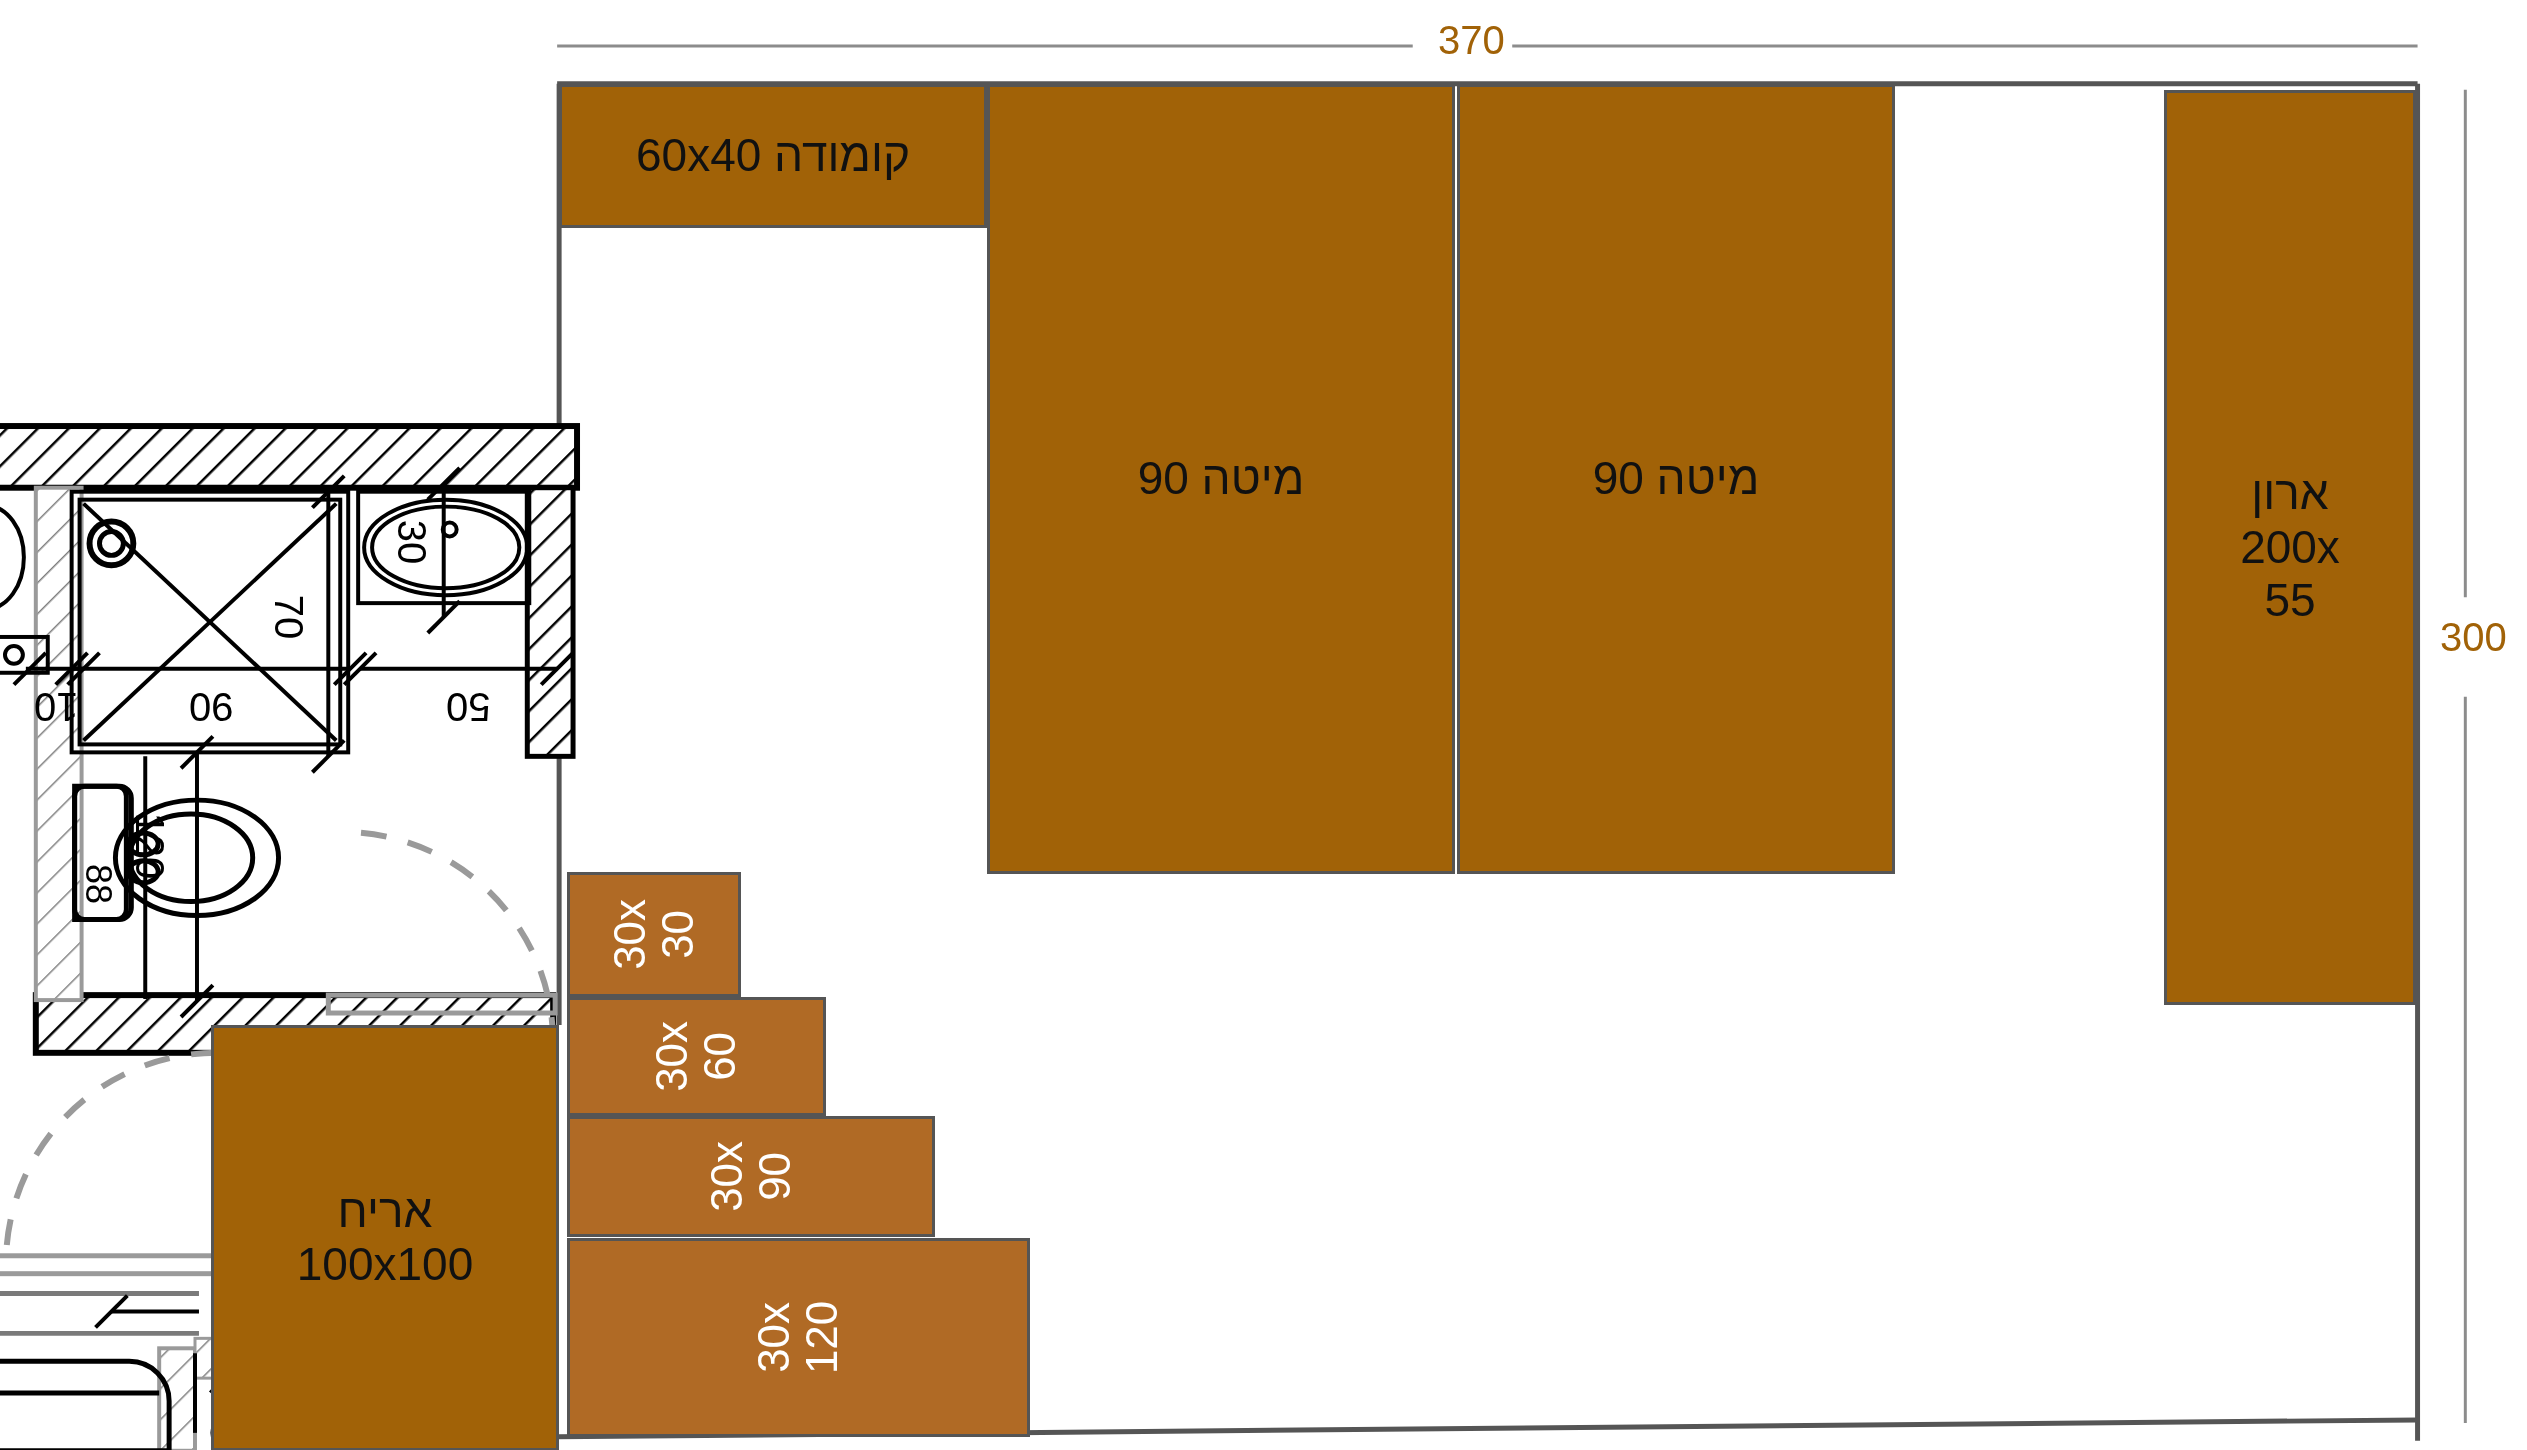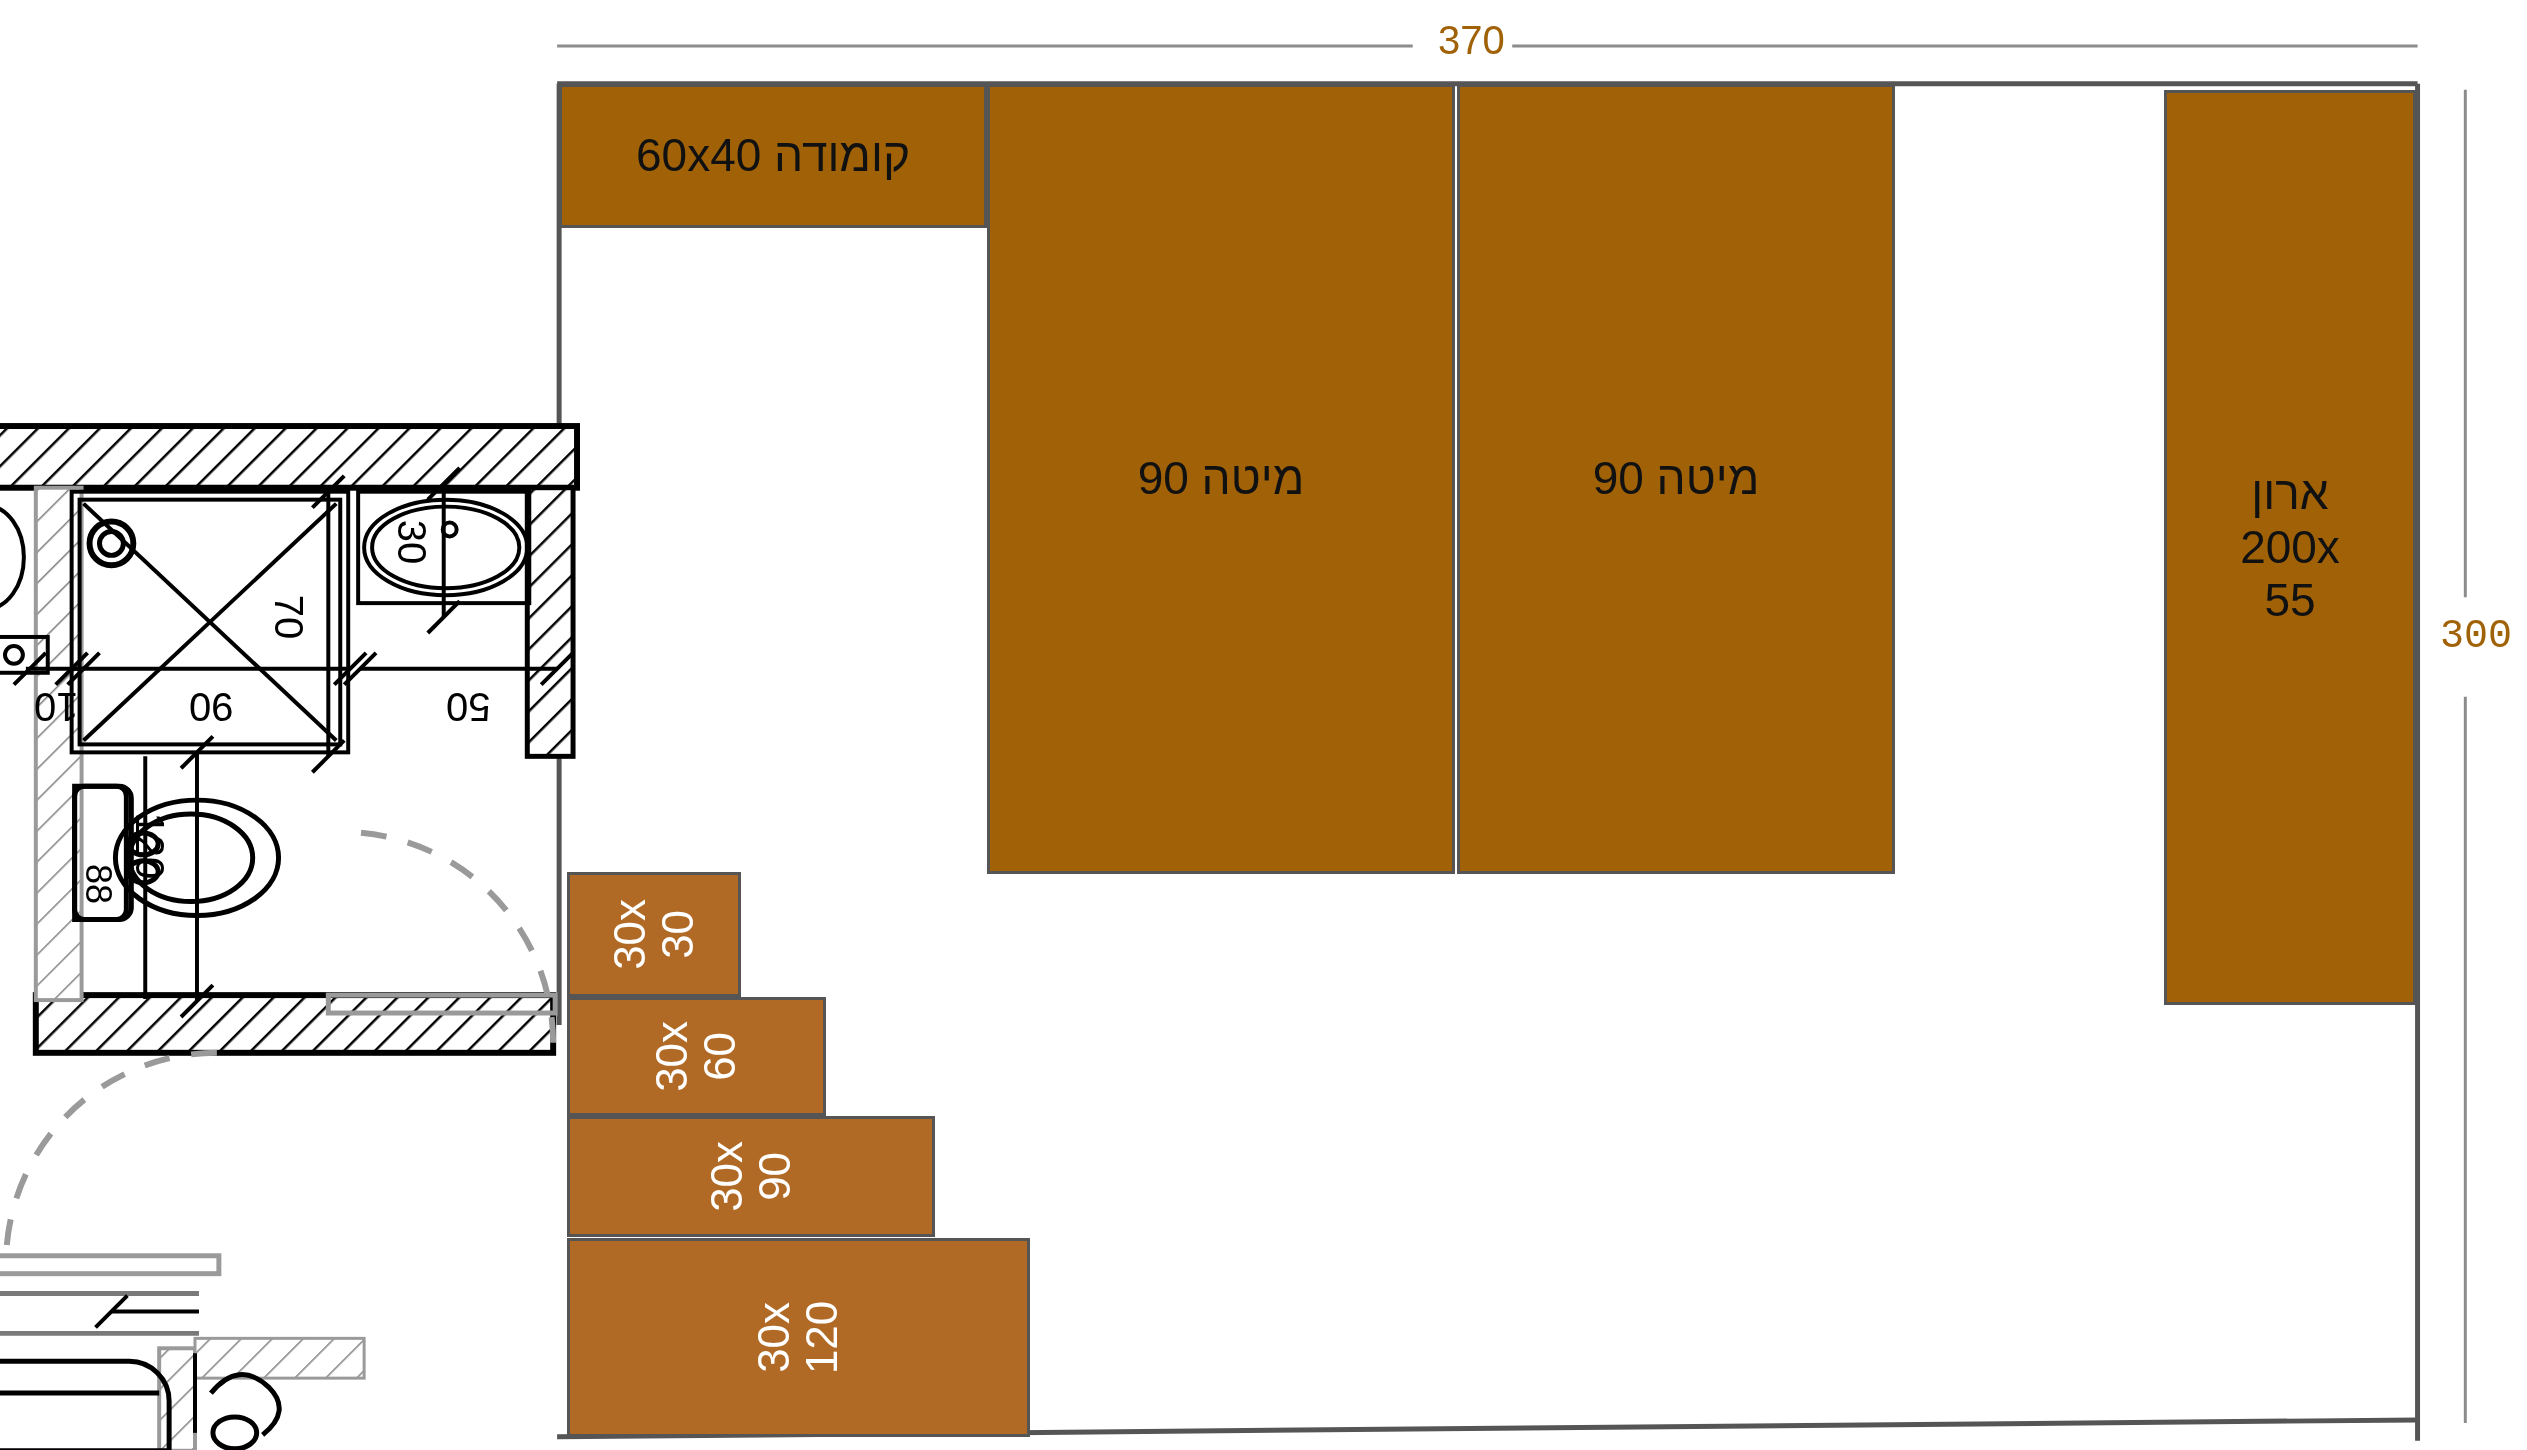--- a/index.html
+++ b/index.html
@@ -224,20 +224,22 @@
   <div class="furn" style="left:559px;top:84px;width:428px;height:144px;font-size:46px;">קומודה 60x40</div>
 
   <div class="furn" style="left:987px;top:84px;width:468px;height:790px;font-size:46px;">מיטה 90</div>
 
   <div class="furn" style="left:1457px;top:84px;width:438px;height:790px;font-size:46px;">מיטה 90</div>
 
   <div class="furn" style="left:2164px;top:90px;width:252px;height:915px;font-size:46px;">ארון
 200x
 55</div>
 
+  <div class="furn" style="left:211px;top:1025px;width:348px;height:426px;font-size:46px;">אריח
+100x100</div>
 
   <div class="step" style="left:567px;top:872px;width:174px;height:125px;">
     <span class="rot">30x
 30</span>
   </div>
 
   <div class="step" style="left:567px;top:997px;width:259px;height:119px;">
     <span class="rot">30x
 60</span>
   </div>
@@ -247,21 +249,21 @@
 90</span>
   </div>
 
   <div class="step" style="left:567px;top:1238px;width:463px;height:199px;">
     <span class="rot">30x
 120</span>
   </div>
 
   <div class="dimtxt" style="left:1438px;top:20px;">370</div>
 
-  <div class="dimtxt" style="left:2440px;top:617px;font-family:Liberation Mono, monospace;">300</div>
+  <div class="dimtxt" style="left:2440px;top:617px;">300</div>
 
   <div class="dimblk r180" style="left:189px;top:687px;">90</div>
 
   <div class="dimblk rm90" style="left:267px;top:597px;">70</div>
 
   <div class="dimblk r180" style="left:446px;top:687px;">50</div>
 
   <div class="dimblk rm90" style="left:390px;top:522px;">30</div>
 
   <div class="dimblk rm90" style="left:117px;top:826px;font-size:40px;">120</div>

